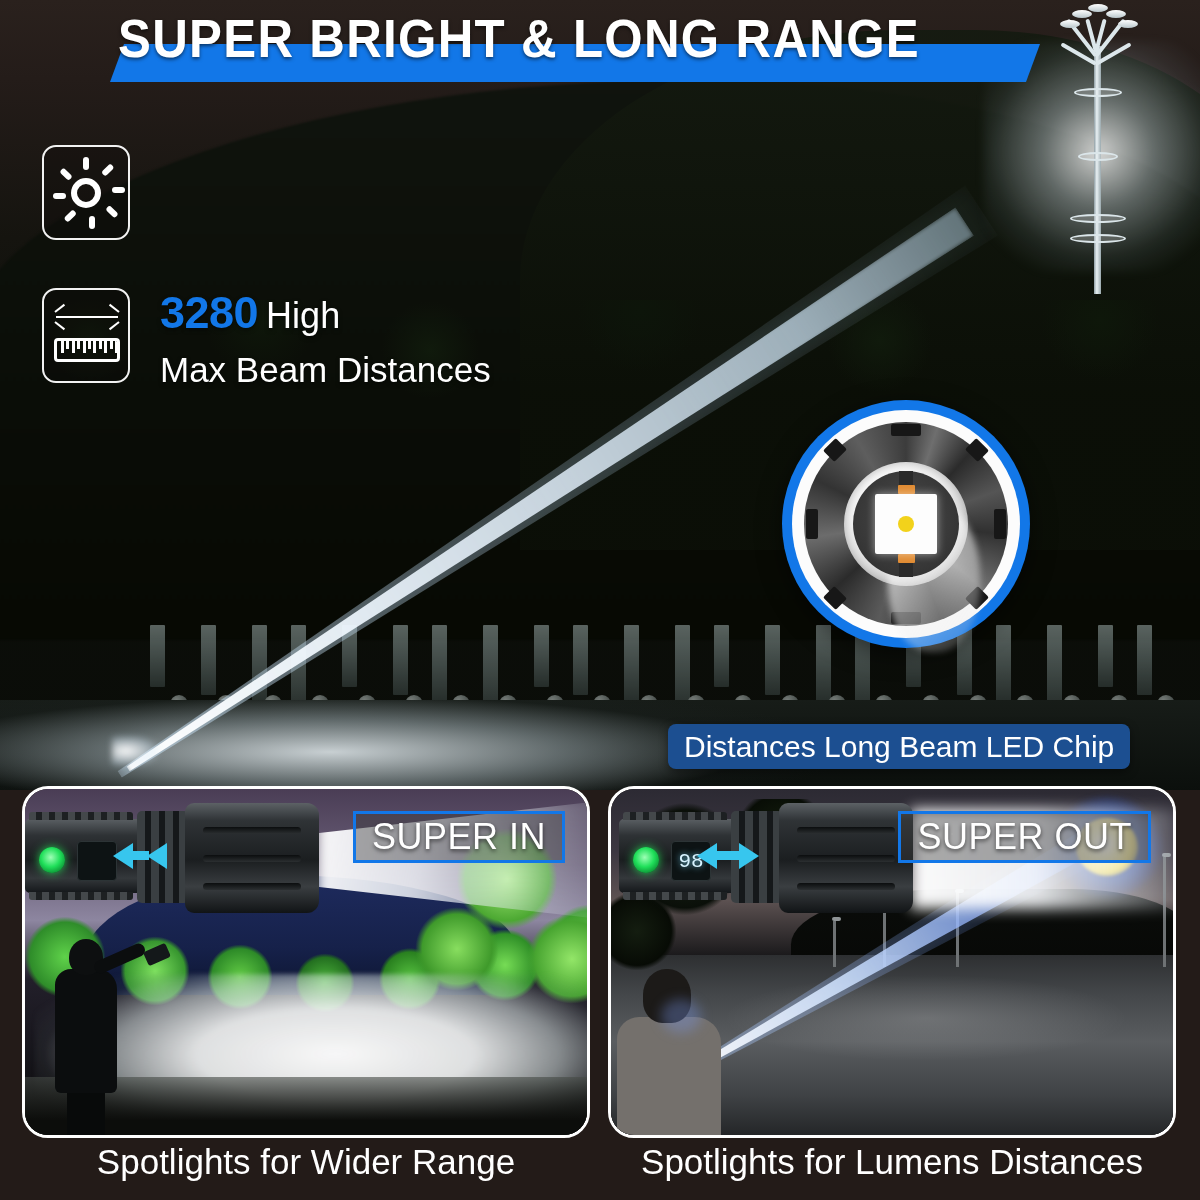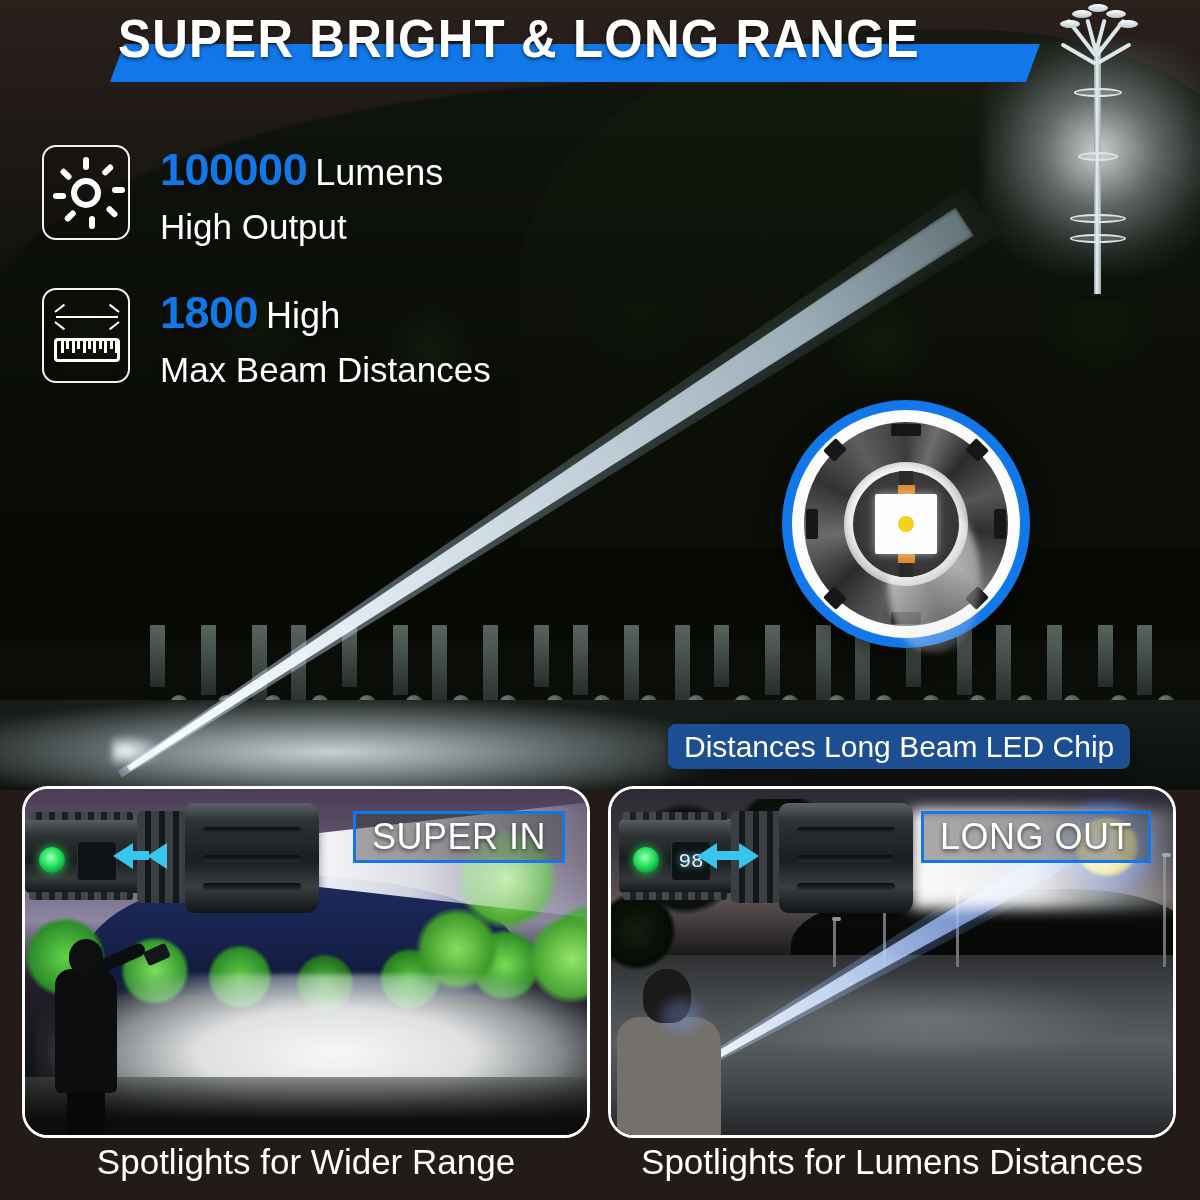--- a/index.html
+++ b/index.html
@@ -545,26 +545,20 @@
       <div class="sun-core"></div>
       <div class="ray" style="transform: rotate(0deg) translate(-3px,-36px);"></div>
       <div class="ray" style="transform: rotate(45deg) translate(-3px,-36px);"></div>
       <div class="ray" style="transform: rotate(90deg) translate(-3px,-36px);"></div>
       <div class="ray" style="transform: rotate(135deg) translate(-3px,-36px);"></div>
       <div class="ray" style="transform: rotate(180deg) translate(-3px,-36px);"></div>
       <div class="ray" style="transform: rotate(225deg) translate(-3px,-36px);"></div>
       <div class="ray" style="transform: rotate(270deg) translate(-3px,-36px);"></div>
       <div class="ray" style="transform: rotate(315deg) translate(-3px,-36px);"></div>
     </div>
-    <div class="spec-text">
-      <div class="spec-line1">
-        <span class="spec-num">100000</span><span class="spec-unit">Lumens</span>
-      </div>
-      <div class="spec-line2">High Output</div>
-    </div>
   </div>
 
   <div class="spec" style="left:42px; top:288px;">
     <div class="spec-icon">
       <div class="r-arrow">
           <i class="l"></i>
           <i class="r"></i>
         </div>
       <div class="ruler" id="ruler">
           <span style="left: 4px; height: 12px;"></span>
@@ -575,21 +569,21 @@
           <span style="left: 31px; height: 8px;"></span>
           <span style="left: 36.4px; height: 12px;"></span>
           <span style="left: 41.8px; height: 8px;"></span>
           <span style="left: 47.2px; height: 12px;"></span>
           <span style="left: 52.6px; height: 8px;"></span>
           <span style="left: 58px; height: 12px;"></span>
         </div>
     </div>
     <div class="spec-text">
       <div class="spec-line1">
-        <span class="spec-num">1800</span><span class="spec-unit">High</span>
+        <span class="spec-num">3280</span><span class="spec-unit">High</span>
       </div>
       <div class="spec-line2">Max Beam Distances</div>
     </div>
   </div>
 
   <div class="chip">
     <div class="chip-white"></div>
     <div class="chip-bezel">
       <div class="chip-notch" style="left:50%;margin-left:-15px;top:2px;width:30px;height:12px;"></div>
       <div class="chip-notch" style="left:50%;margin-left:-15px;bottom:2px;width:30px;height:12px;"></div>
@@ -690,17 +684,17 @@
         <div class="t-slot" style="top:52px;"></div>
         <div class="t-slot" style="top:80px;"></div>
       </div>
       <div class="t-arrows" style="left:78px; top:40px;">
         <div class="t-arrow l" style="left:0px; top:0px;"></div>
         <div class="t-arrow-bar" style="left:20px; top:8px; width:22px;"></div>
         <div class="t-arrow r" style="left:42px; top:0px;"></div>
       </div>
     </div>
 
-    <div class="zoom-tag" style="right:22px;">LONG OUT</div>
+    <div class="zoom-tag" style="right:22px;">SUPER OUT</div>
   </div>
   <div class="caption right">Spotlights for Lumens Distances</div>
 
 </div>
 
 </body></html>

